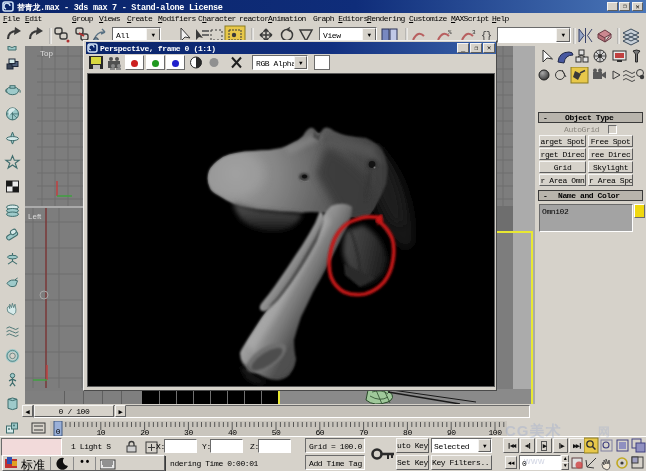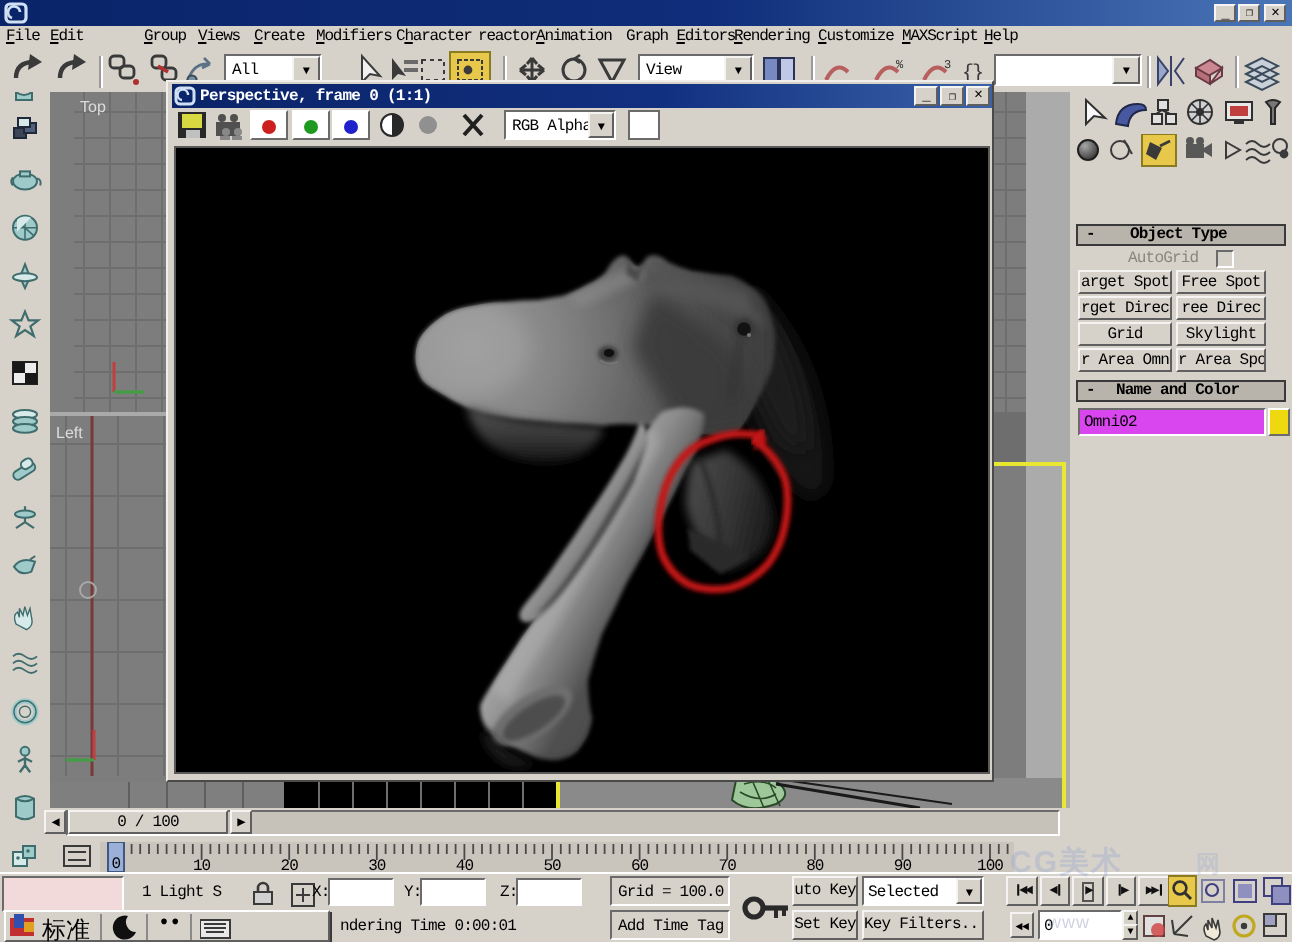--- a/index.html
+++ b/index.html
@@ -13,20 +13,21 @@
 </head>
 <body>
 
 <div class="abs" style="left:0;top:0;width:646px;height:13px;background:linear-gradient(90deg,#0a2469 0%,#0f2d7a 55%,#4a76b8 100%);">
   <div class="abs" style="left:2px;top:1px;width:12px;height:11px;">
     <svg width="12" height="11">
         <rect x="1" y="1" width="10" height="9" rx="2" fill="none" stroke="#cfe0f5" stroke-width="1.6"></rect>
         <path d="M4 8 A3 3 0 1 1 8 5" fill="none" stroke="#cfe0f5" stroke-width="1.4"></path>
       </svg>
   </div>
+  <div class="abs" style="left:17px;top:2px;color:#fff;font-weight:bold;font-size:8.5px;letter-spacing:-0.3px;"><span style="font-family:'Liberation Sans';font-size:8px;">替青龙</span>.max - 3ds max 7  - Stand-alone License</div>
   <div class="abs" style="left:607px;top:2px;width:36px;height:10px;">
     <span class="abs btn" style="left:0;width:11px;height:9px;font-size:7px;line-height:11px;">_</span>
     <span class="abs btn" style="left:12px;width:11px;height:9px;font-size:6px;line-height:8px;">❐</span>
     <span class="abs btn" style="left:25px;width:11px;height:9px;font-size:7px;line-height:8px;">✕</span>
   </div>
 </div>
 
 <div class="abs" style="left:0;top:13px;width:646px;height:12px;background:#d6d2ca;color:#000;font-size:8px;letter-spacing:-0.6px;">
   <span class="abs" style="left:3px;top:1px;"><u>F</u>ile</span>
   <span class="abs" style="left:25px;top:1px;"><u>E</u>dit</span>
@@ -527,21 +528,21 @@
       <span class="abs btn" style="left:4px;top:26px;width:47px;height:12px;font-size:8px;line-height:11px;">Grid</span>
       <span class="abs btn" style="left:53px;top:26px;width:45px;height:12px;font-size:8px;line-height:11px;">Skylight</span>
       <span class="abs btn" style="left:4px;top:39px;width:47px;height:12px;font-size:8px;line-height:11px;">r Area Omn</span>
       <span class="abs btn" style="left:53px;top:39px;width:45px;height:12px;font-size:8px;line-height:11px;">r Area Spo</span>
     </div>
 
   <div class="abs" style="left:3px;top:144px;width:105px;height:11px;background:#b8b4ac;border:1px solid #3a3a3a;font-weight:bold;font-size:8px;">
     <span class="abs" style="left:4px;top:0px;">-</span>
       <span class="abs" style="left:19px;top:0px;">Name and Color</span>
   </div>
-  <div class="abs sunk" style="left:4px;top:158px;width:94px;height:14px;background:#d946ef;">
+  <div class="abs sunk" style="left:4px;top:158px;width:94px;height:28px;background:#a3a3a3;">
     <span class="abs" style="left:2px;top:2px;font-size:8px;">Omni02</span>
   </div>
   <div class="abs bev" style="left:99px;top:158px;width:11px;height:14px;background:#f0d810;"></div>
 </div>
 
 <div class="abs" style="left:22px;top:404px;width:513px;height:16px;background:#d6d2ca;">
   <span class="abs btn" style="left:0px;top:1px;width:11px;height:12px;font-size:7px;line-height:12px;">◀</span>
   <div class="abs sunk" style="left:11px;top:1px;width:497px;height:13px;background:#c6c2ba;"></div>
   <span class="abs btn" style="left:12px;top:1px;width:80px;height:12px;font-size:8px;line-height:11px;">0 / 100</span>
   <span class="abs btn" style="left:93px;top:1px;width:11px;height:12px;font-size:7px;line-height:12px;">▶</span>

